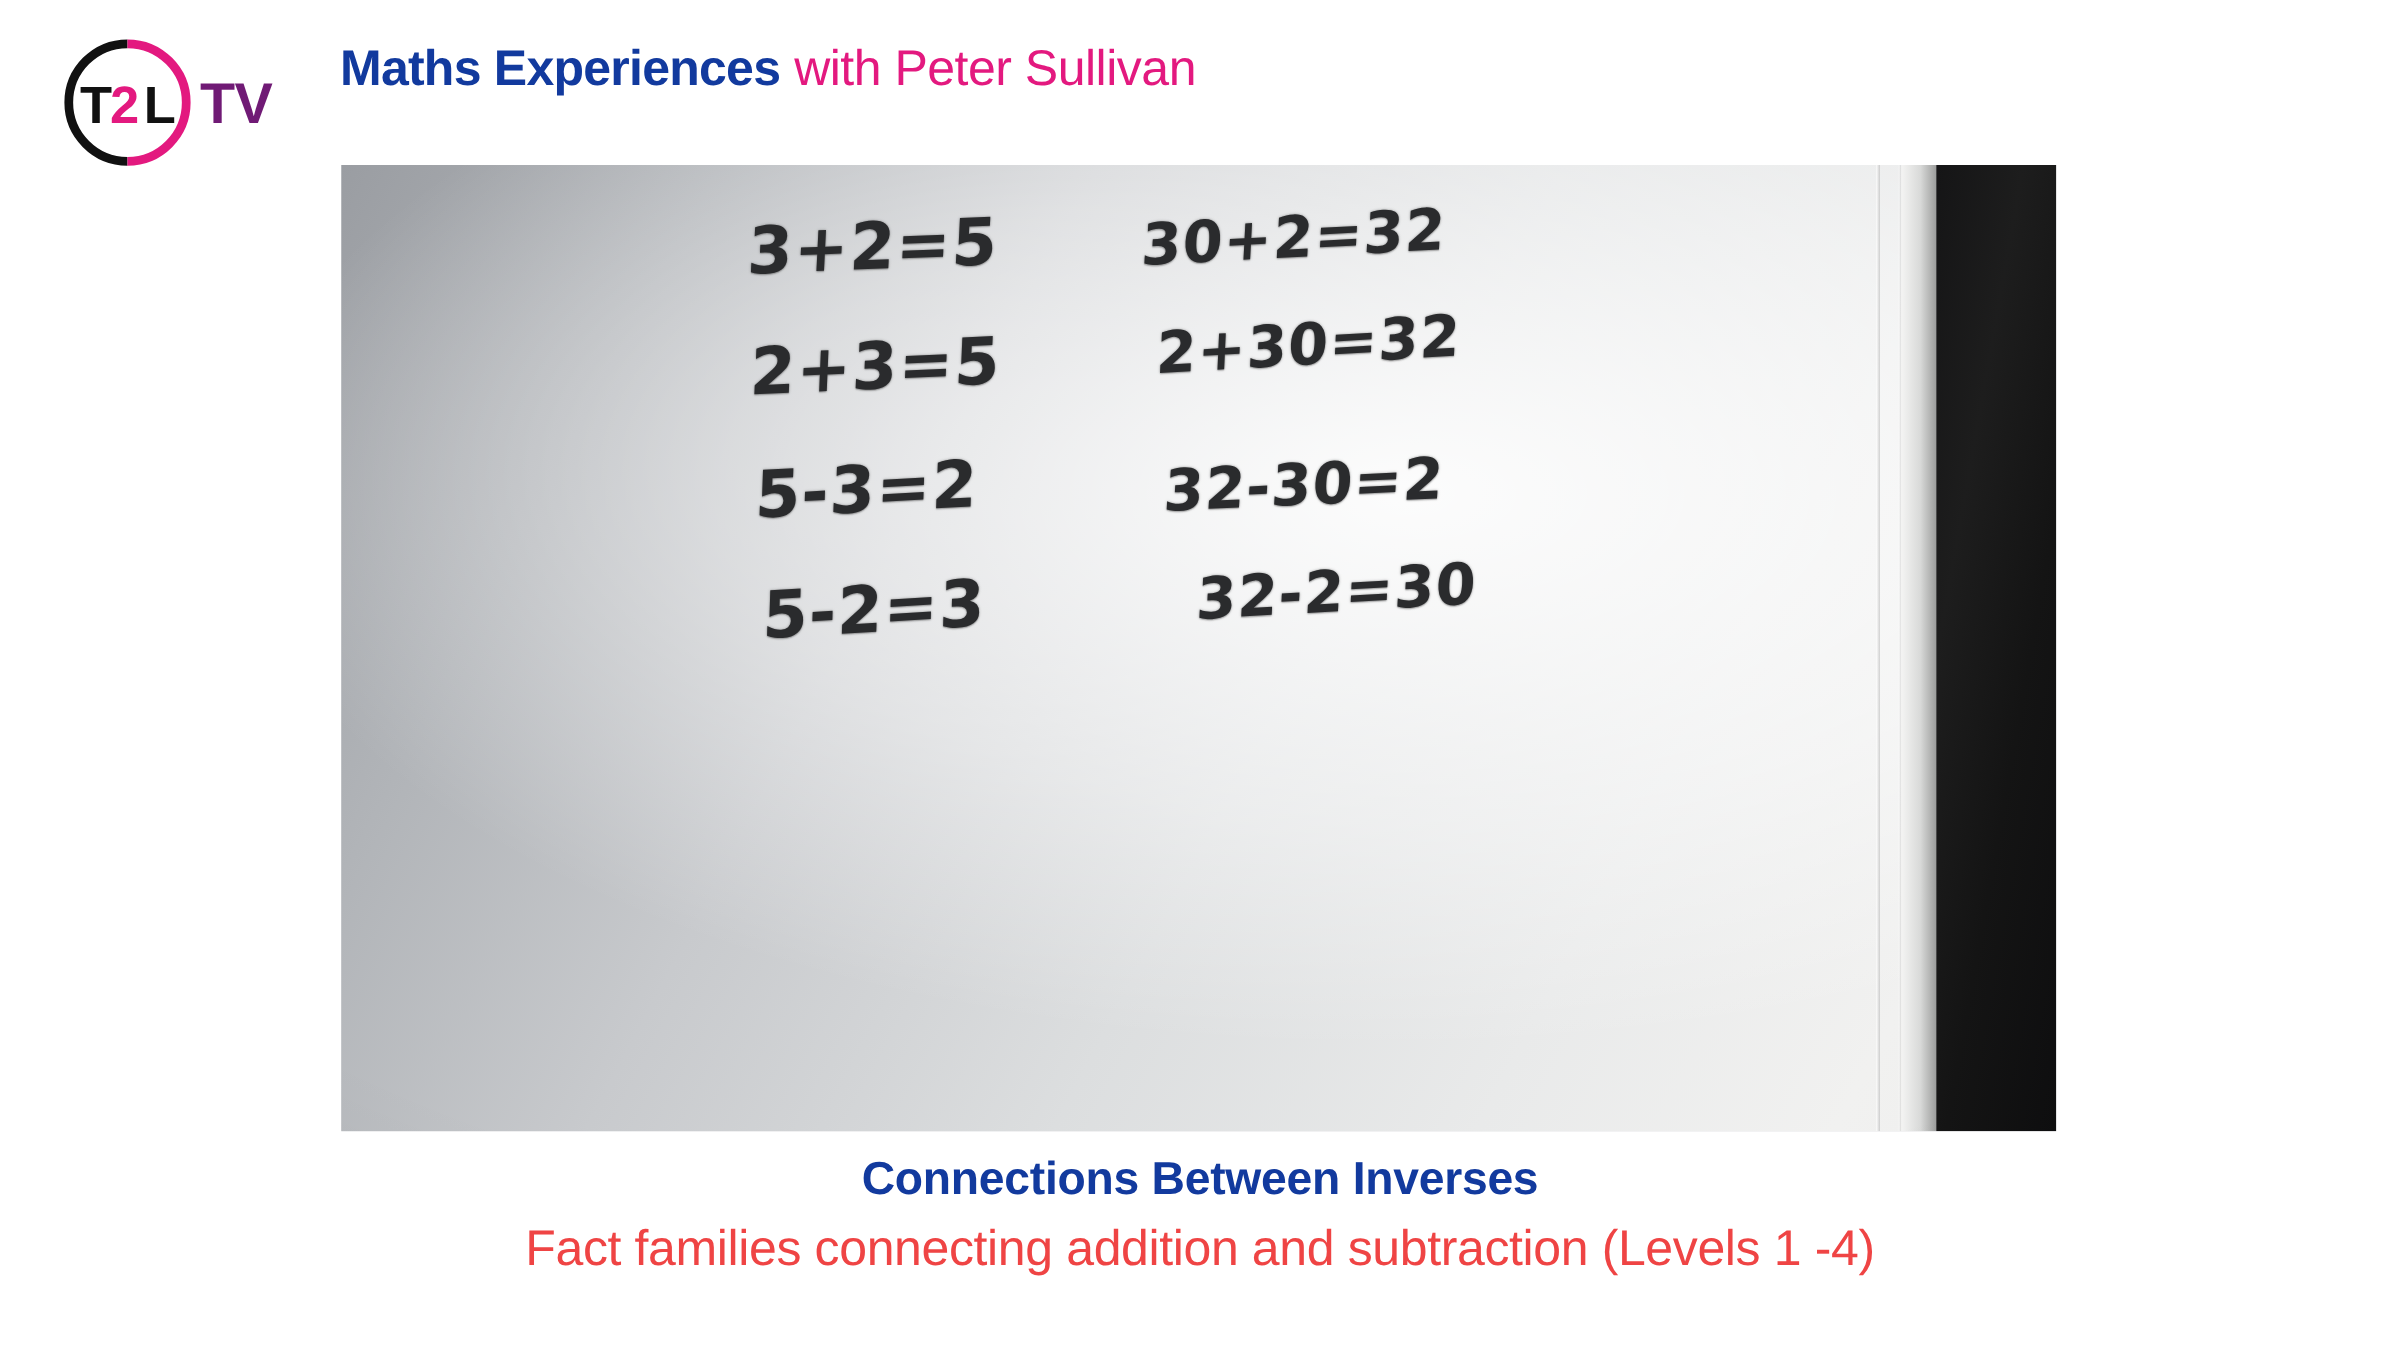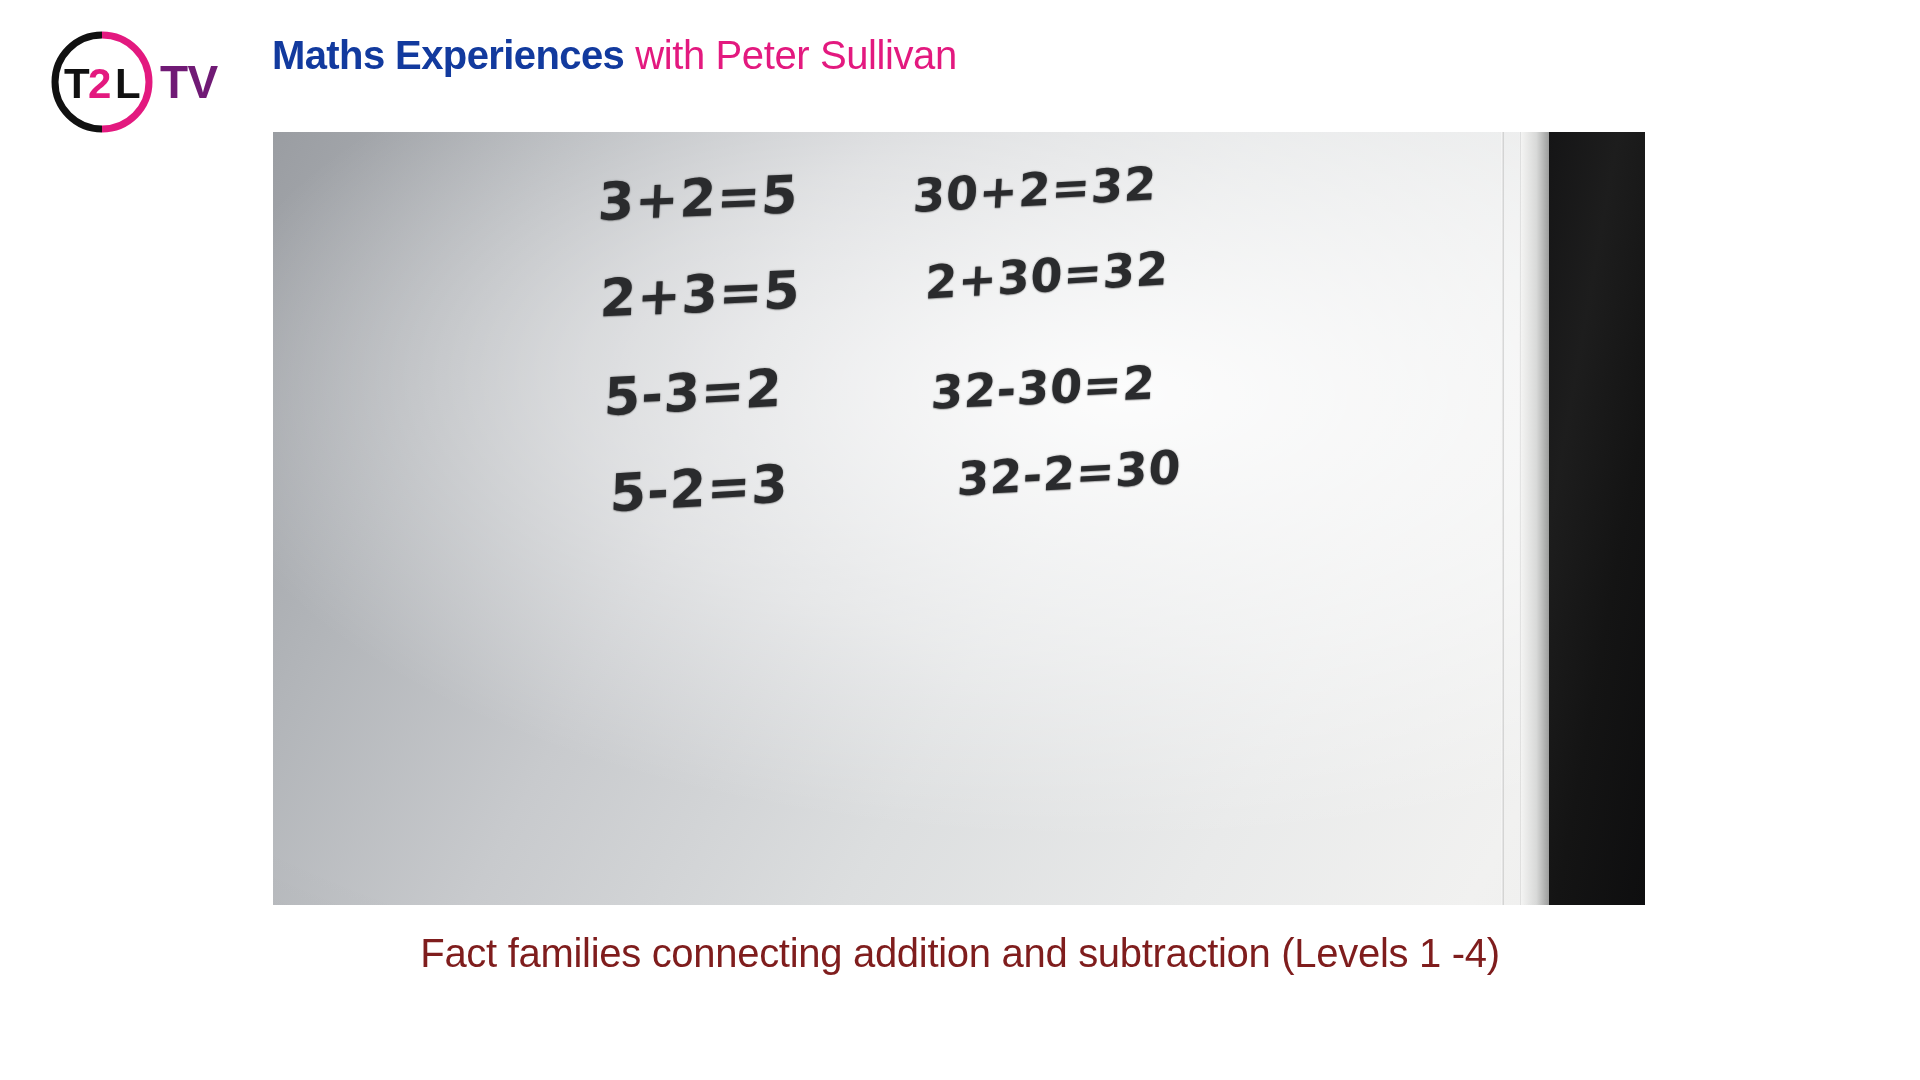--- a/index.html
+++ b/index.html
@@ -173,21 +173,21 @@
     font-weight: bold;
     color: #123a9e;
     letter-spacing: -0.2px;
     line-height: 1.25;
   }
 
   .caption-sub {
     margin-top: 8px;
     font-size: 40px;
     font-weight: normal;
-    color: #7f1d1d;
+    color: #ef4444;
     letter-spacing: -0.3px;
     line-height: 1.25;
   }
 </style>
 </head>
 <body>
 
 <div class="slide">
 
   <div class="header">
@@ -228,16 +228,17 @@
       <div class="eq">30+2=32</div>
       <div class="eq">2+30=32</div>
       <div class="eq">32-30=2</div>
       <div class="eq">32-2=30</div>
     </div>
 
     <div class="vignette"></div>
   </div>
 
   <div class="caption-block">
+    <div class="caption-title">Connections Between Inverses</div>
     <div class="caption-sub">Fact families connecting addition and subtraction (Levels 1 -4)</div>
   </div>
 
 </div>
 
 </body></html>

